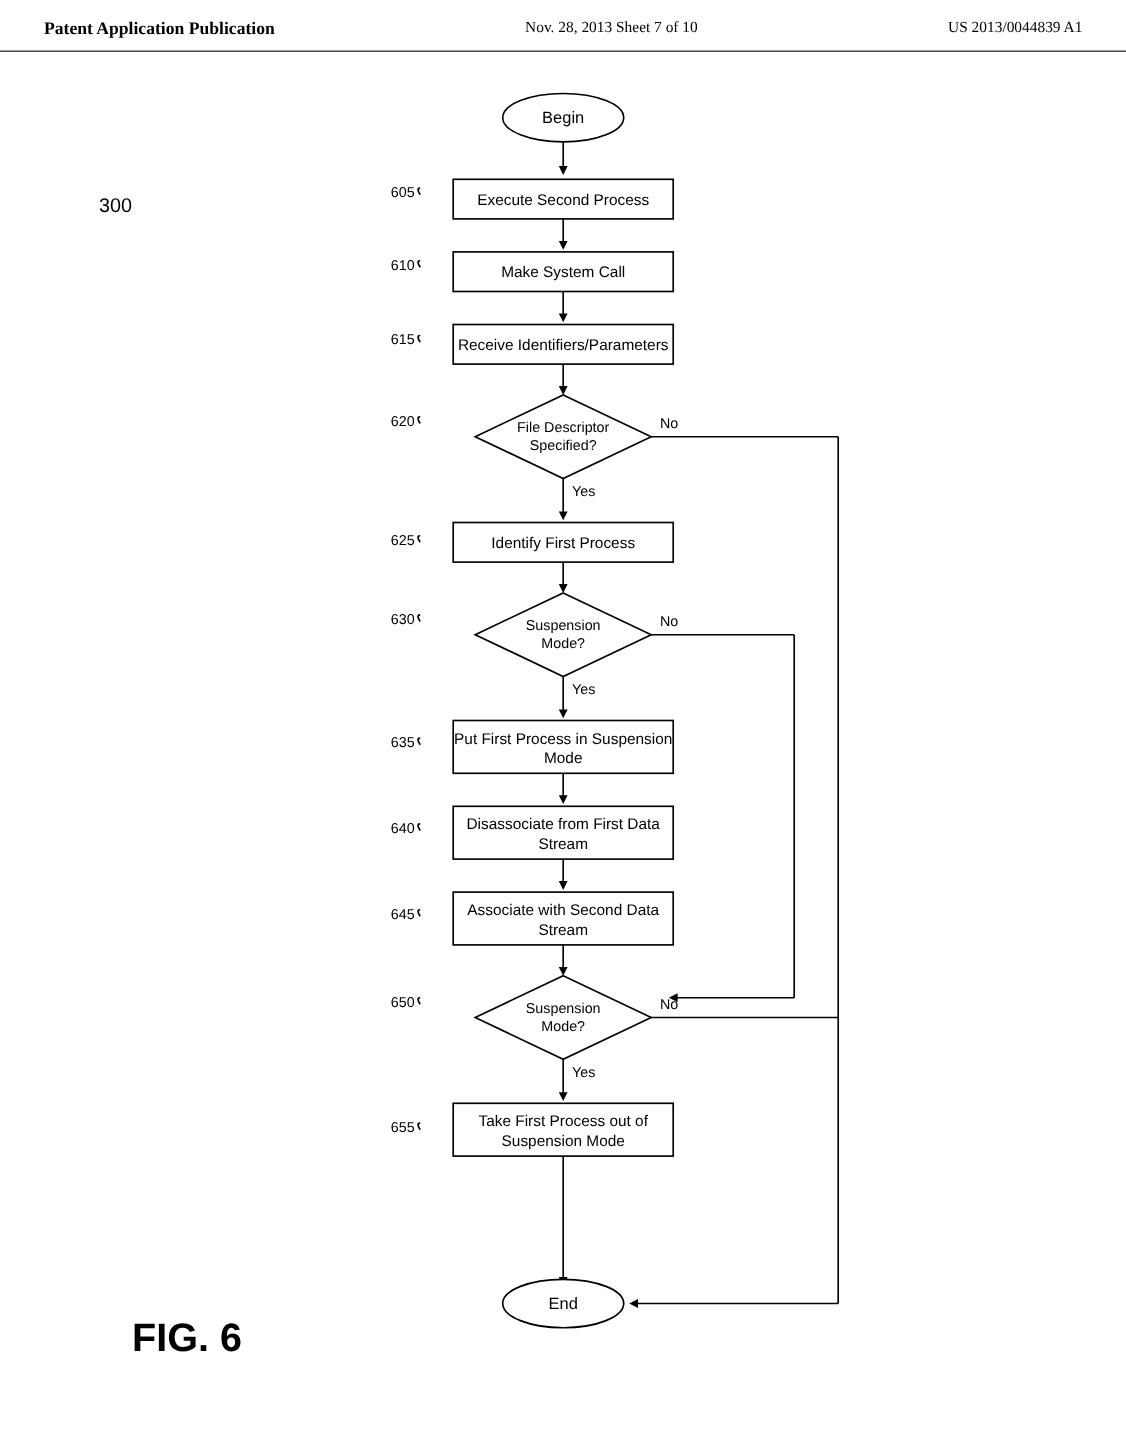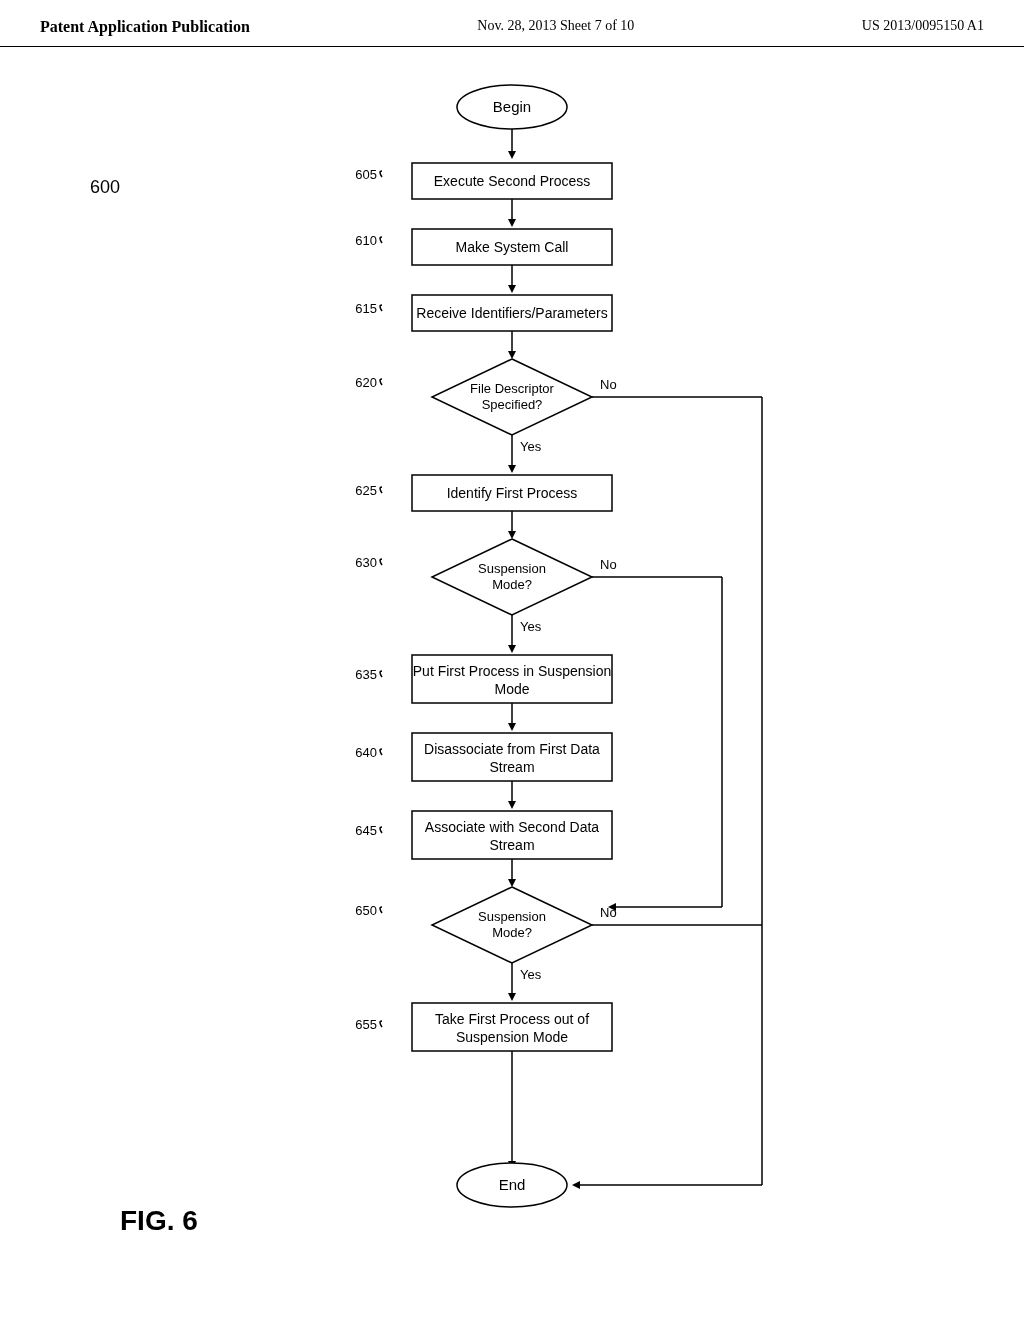--- a/index.html
+++ b/index.html
@@ -44,46 +44,46 @@
       position: absolute;
       top: 20px;
       left: 50%;
       transform: translateX(-50%);
     }
 
     .fig-label {
       position: absolute;
       bottom: 30px;
       left: 120px;
-      font-size: 28px;
+      font-size: 36px;
       font-weight: bold;
       font-family: Arial, sans-serif;
     }
 
     .ref-label {
       position: absolute;
       top: 130px;
       left: 90px;
       font-size: 18px;
       font-family: Arial, sans-serif;
     }
   </style>
 </head>
 <body>
 
 <div class="header">
   <div class="header-left">Patent Application Publication</div>
   <div class="header-center">Nov. 28, 2013  Sheet 7 of 10</div>
-  <div class="header-right">US 2013/0095150 A1</div>
+  <div class="header-right">US 2013/0044839 A1</div>
 </div>
 
 <div class="diagram-area">
 
   <div class="ref-label">
-    <span>600</span>
+    <span>300</span>
   </div>
 
   <svg class="flowchart-svg" width="620" height="1160" viewBox="0 0 620 1160">
 
     <ellipse cx="310" cy="40" rx="55" ry="22" fill="white" stroke="black" stroke-width="1.5"></ellipse>
     <text x="310" y="45" text-anchor="middle" font-family="Arial, sans-serif" font-size="15">Begin</text>
 
     <line x1="310" y1="62" x2="310" y2="88" stroke="black" stroke-width="1.5"></line>
     <polygon points="310,92 306,84 314,84" fill="black"></polygon>
 

